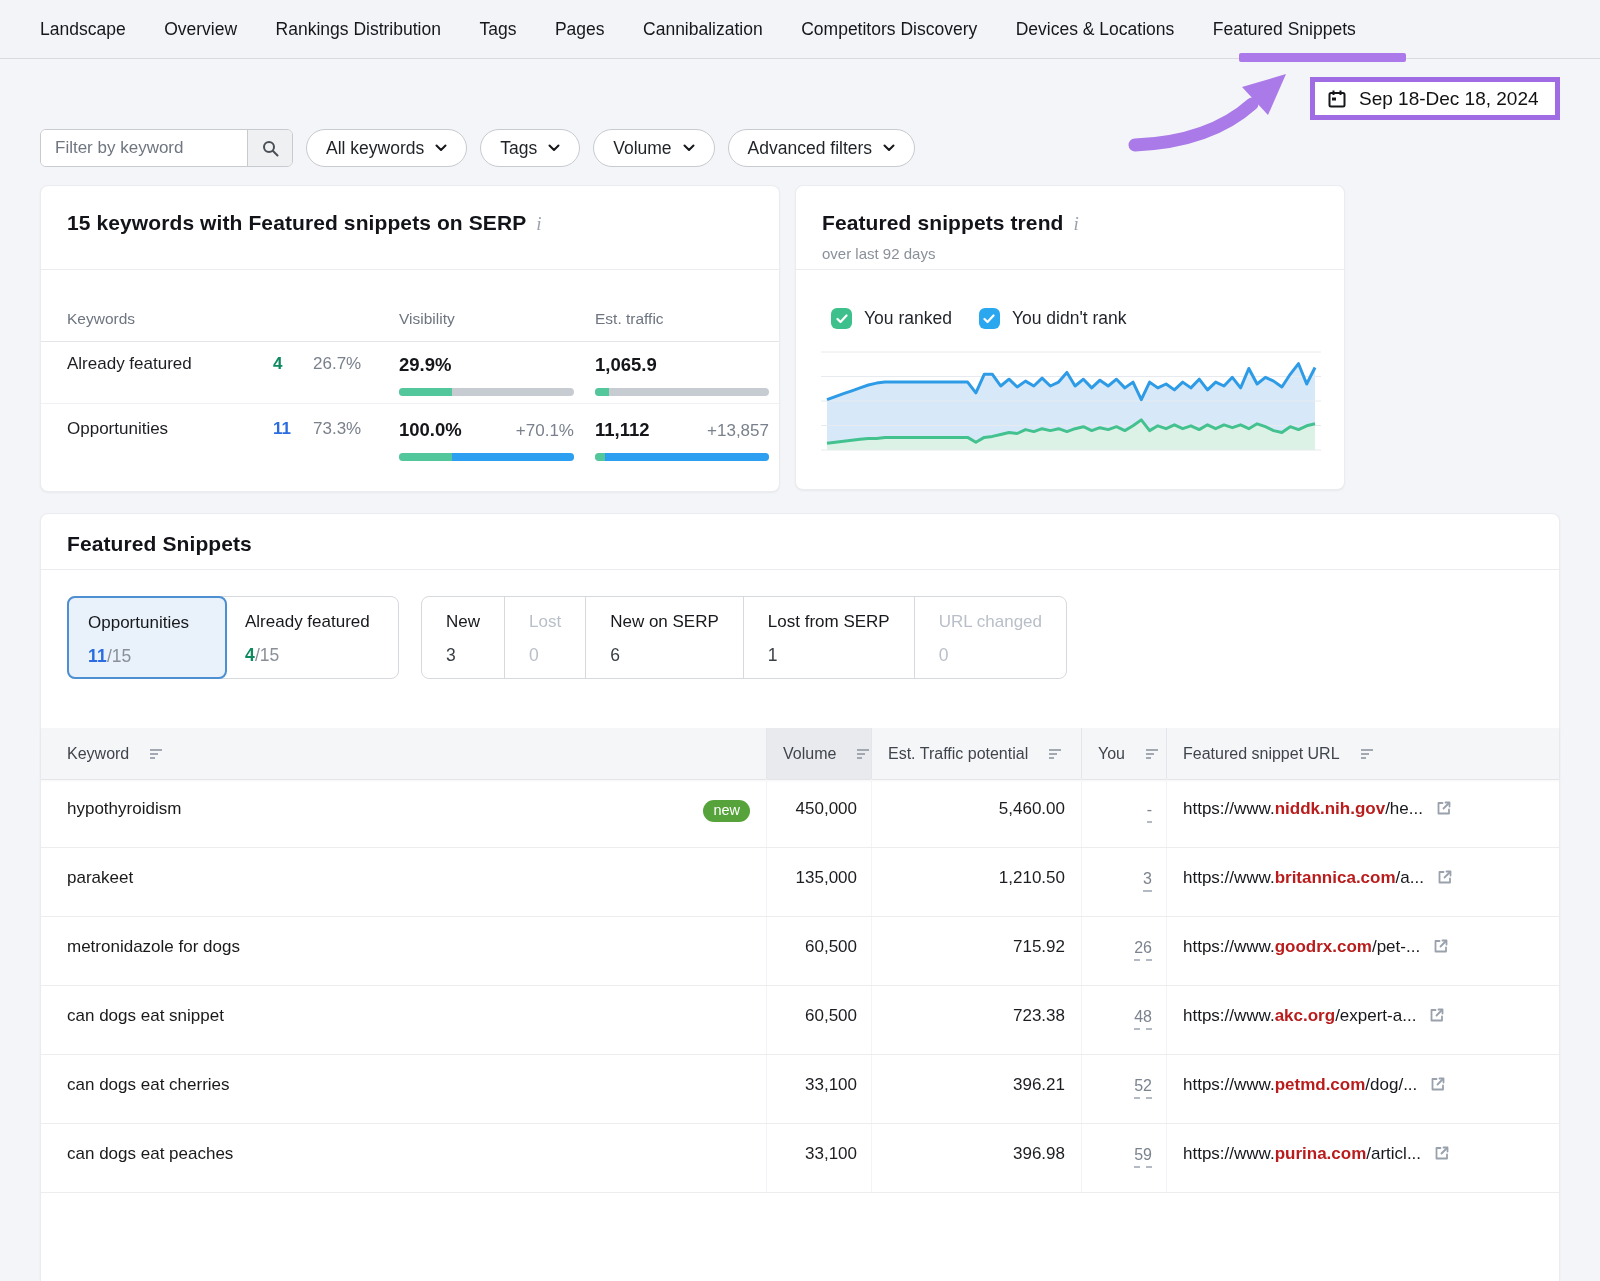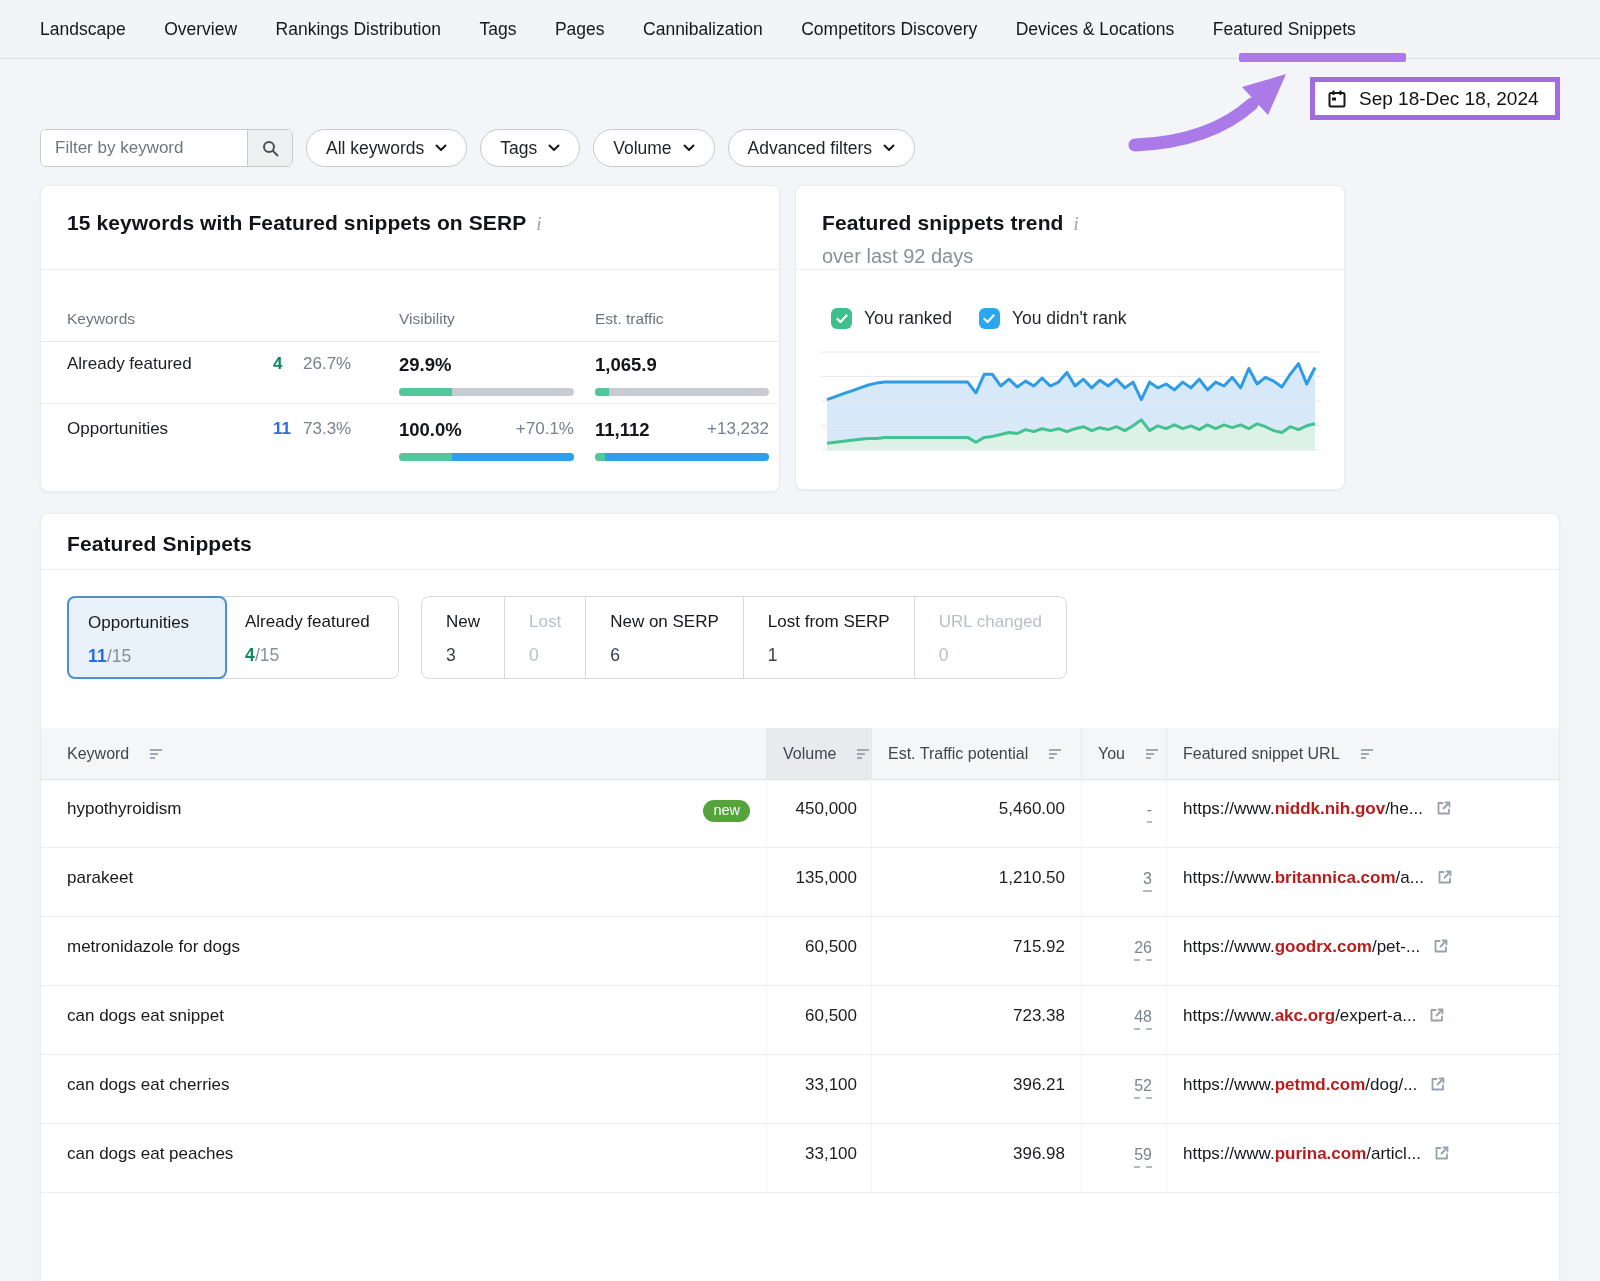--- a/index.html
+++ b/index.html
@@ -24,29 +24,29 @@
 .card-head{display:flex;align-items:flex-start;gap:10px;padding:25px 26px 0}
 .card-title{font-size:21px;font-weight:bold;color:#121419;letter-spacing:.1px}
 .info-i{font-family:"Liberation Serif",serif;font-style:italic;color:#9ba1ab;font-size:19px;padding-top:2px}
 .hr{position:absolute;left:0;right:0;border-top:1px solid #ececf0}
 .sum-cols{position:absolute;left:26px;right:12px;top:124px;height:31px;display:grid;grid-template-columns:332px 196px 174px;color:#6e7580;font-size:15.5px}
 .sum-colhr{position:absolute;left:0;right:0;top:155px;border-top:1px solid #e4e5e9}
 .sum-row{position:absolute;left:26px;right:12px;display:grid;grid-template-columns:332px 196px 174px}
 .sum-label{display:flex;font-size:17px;align-items:baseline}
 .sum-label .lname{width:206px;color:#1c1e22}
 .sum-label .cnt{width:30px;font-weight:bold;text-align:left}
-.sum-label .share{margin-left:0;color:#7a818c}
-.sum-val{display:flex;align-items:flex-start;font-size:18px}
+.sum-label .share{margin-left:10px;color:#7a818c}
+.sum-val{display:flex;align-items:flex-end;font-size:18px}
 .sum-val b{font-size:18.5px;color:#14161a}
 .sum-val .delta{margin-left:auto;color:#7a818c;font-size:17px;font-weight:normal}
 .bar{height:8px;border-radius:4px;background:#c7ccd2;overflow:hidden;display:flex;margin-top:12px}
 .bar .seg-g{background:#52c79b;height:100%}
 .bar .seg-b{background:#2d9ff0;height:100%}
 .viscell{padding-right:21px}
-.subtitle{padding:10px 26px 0;font-size:20px;color:#8a909a}
+.subtitle{padding:10px 26px 0;font-size:15px;color:#8a909a}
 .legend{position:absolute;left:35px;top:122px;display:flex;gap:27px;align-items:center}
 .leg-item{display:flex;align-items:flex-end;gap:12px;font-size:17.5px;color:#1f2228}
 .leg-box{width:21px;height:21px;border-radius:6px;display:flex;align-items:center;justify-content:center}
 .chart{position:absolute;left:25px;top:158px;width:500px;height:114px}
 .tabs{position:absolute;left:26px;top:82px;height:83px;display:flex;border:1px solid #d6d9de;border-radius:8px;background:#fff}
 .tab{width:172px;padding:15px 0 0 19px}
 .tab.sel{width:160px;margin:-1px;border:2px solid #4d8fd1;border-radius:8px;background:#e9f2fb;padding:15px 0 0 19px}
 .tab .tlabel{font-size:17px;color:#17191d}
 .tab .tval{margin-top:13px;font-size:17.5px}
 .tab .tval b{letter-spacing:.2px}
@@ -194,21 +194,21 @@
               <span class="delta">+70.1%</span>
             </div>
             <div class="bar">
               <div class="seg-g" style="width:30%"></div>
               <div class="seg-b" style="width:70%"></div>
             </div>
           </div>
           <div>
             <div class="sum-val">
               <b>11,112</b>
-              <span class="delta">+13,232</span>
+              <span class="delta">+13,857</span>
             </div>
             <div class="bar">
               <div class="seg-g" style="width:6%"></div>
               <div class="seg-b" style="width:94%"></div>
             </div>
           </div>
         </div>
       </div>
   </div>
 

